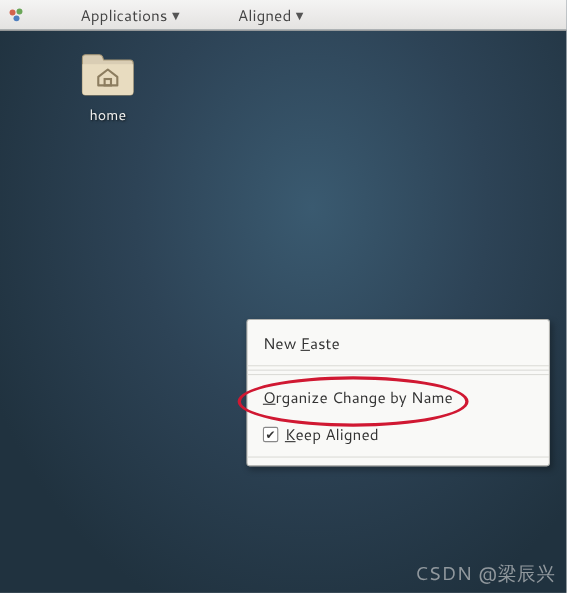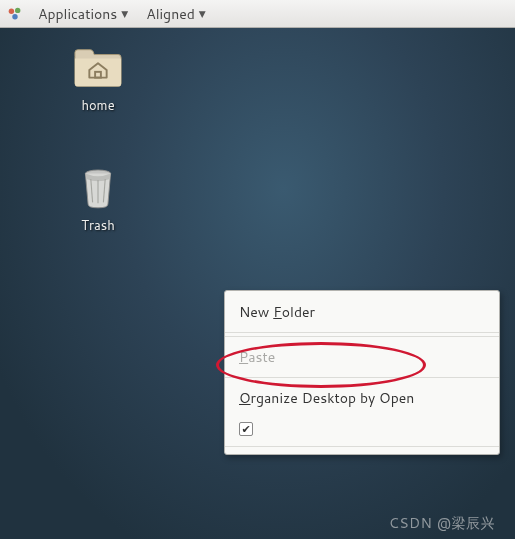--- a/index.html
+++ b/index.html
@@ -35,33 +35,34 @@
       height: 18px;
       margin-right: 4px;
     }
     .menu-item {
       display: flex;
       align-items: center;
       gap: 4px;
       padding: 2px 8px;
       border-radius: 3px;
       cursor: pointer;
+      margin-left: 35px;
     }
     .dropdown-arrow {
       font-size: 9px;
       color: #555;
     }
     
     .desktop-icons {
       position: absolute;
       top: 46px;
       left: 62px;
       display: flex;
       flex-direction: column;
-      gap: 52px;
+      gap: 38px;
       align-items: center;
     }
     .desktop-icon {
       display: flex;
       flex-direction: column;
       align-items: center;
       gap: 6px;
       cursor: pointer;
       width: 72px;
     }
@@ -127,24 +128,24 @@
       width: 210px;
       height: 46px;
       border: 3px solid #d01832;
       border-radius: 50%;
       pointer-events: none;
       z-index: 20;
     }
     
     .watermark {
       position: absolute;
-      right: 20px;
+      right: 10px;
       bottom: 6px;
       color: rgba(220,220,220,0.6);
-      font-size: 14px;
+      font-size: 17px;
       letter-spacing: 0.5px;
     }
   </style>
 </head>
 <body>
 
 <div class="desktop">
 
   <div class="top-panel">
     <span class="panel-logo">
@@ -169,50 +170,35 @@
       <div class="icon-img">
         <svg viewBox="0 0 52 44" width="50" height="44">
           <path d="M2 10 L2 6 Q2 3 5 3 L18 3 Q20 3 21 5 L22 8 L47 8 Q50 8 50 11 L50 38 Q50 41 47 41 L5 41 Q2 41 2 38 Z" fill="#d9cdb4" stroke="#a89877" stroke-width="1"></path>
           <path d="M2 12 L50 12 L50 38 Q50 41 47 41 L5 41 Q2 41 2 38 Z" fill="#e8dcc0"></path>
           <path d="M17 32 L17 24 L26 17 L35 24 L35 32 Z" fill="none" stroke="#8c7d5f" stroke-width="2" stroke-linejoin="round"></path>
           <rect x="23" y="26" width="6" height="6" fill="none" stroke="#8c7d5f" stroke-width="2"></rect>
         </svg>
       </div>
       <span class="icon-label">home</span>
     </div>
-    <div class="desktop-icon">
-      <div class="icon-img">
-        <svg viewBox="0 0 40 48" width="36" height="44">
-          <ellipse cx="20" cy="8" rx="14" ry="4" fill="#c4c5c3" stroke="#8e8f8c" stroke-width="1"></ellipse>
-          <path d="M6 8 L9 42 Q9 46 20 46 Q31 46 31 42 L34 8" fill="#d7d8d5" stroke="#8e8f8c" stroke-width="1"></path>
-          <path d="M6 8 Q20 14 34 8 L33 14 Q20 19 7 14 Z" fill="#bdbebb"></path>
-          <line x1="12" y1="14" x2="14" y2="40" stroke="#a3a49f" stroke-width="1.2"></line>
-          <line x1="20" y1="15" x2="20" y2="41" stroke="#a3a49f" stroke-width="1.2"></line>
-          <line x1="28" y1="14" x2="26" y2="40" stroke="#a3a49f" stroke-width="1.2"></line>
-        </svg>
-      </div>
-      <span class="icon-label">Trash</span>
-    </div>
   </div>
 
   <div class="context-menu">
     <div class="cm-item">
-      <span><span>New </span><span class="mnemonic">F</span><span>older</span></span>
-    </div>
-    <div class="cm-separator"></div>
-    <div class="cm-separator"></div>
-    <div class="cm-item disabled">
-      <span><span class="mnemonic">P</span><span>aste</span></span>
-    </div>
+      <span><span>New </span><span class="mnemonic">F</span><span>aste</span></span>
+    </div>
+    <div class="cm-separator"></div>
+    <div class="cm-separator"></div>
     <div class="cm-separator"></div>
     <div class="cm-item">
-      <span><span class="mnemonic">O</span><span>rganize Desktop by Open</span></span>
+      <span><span class="mnemonic">O</span><span>rganize Change by Name</span></span>
     </div>
     <div class="cm-item">
       <span class="checkbox">✔</span>
+      <span><span class="mnemonic">K</span><span>eep Aligned</span></span>
     </div>
     <div class="cm-separator"></div>
   </div>
 
   <div class="annotation-circle"></div>
 
   <div class="watermark">CSDN @梁辰兴</div>
 </div>
 
 </body></html>

